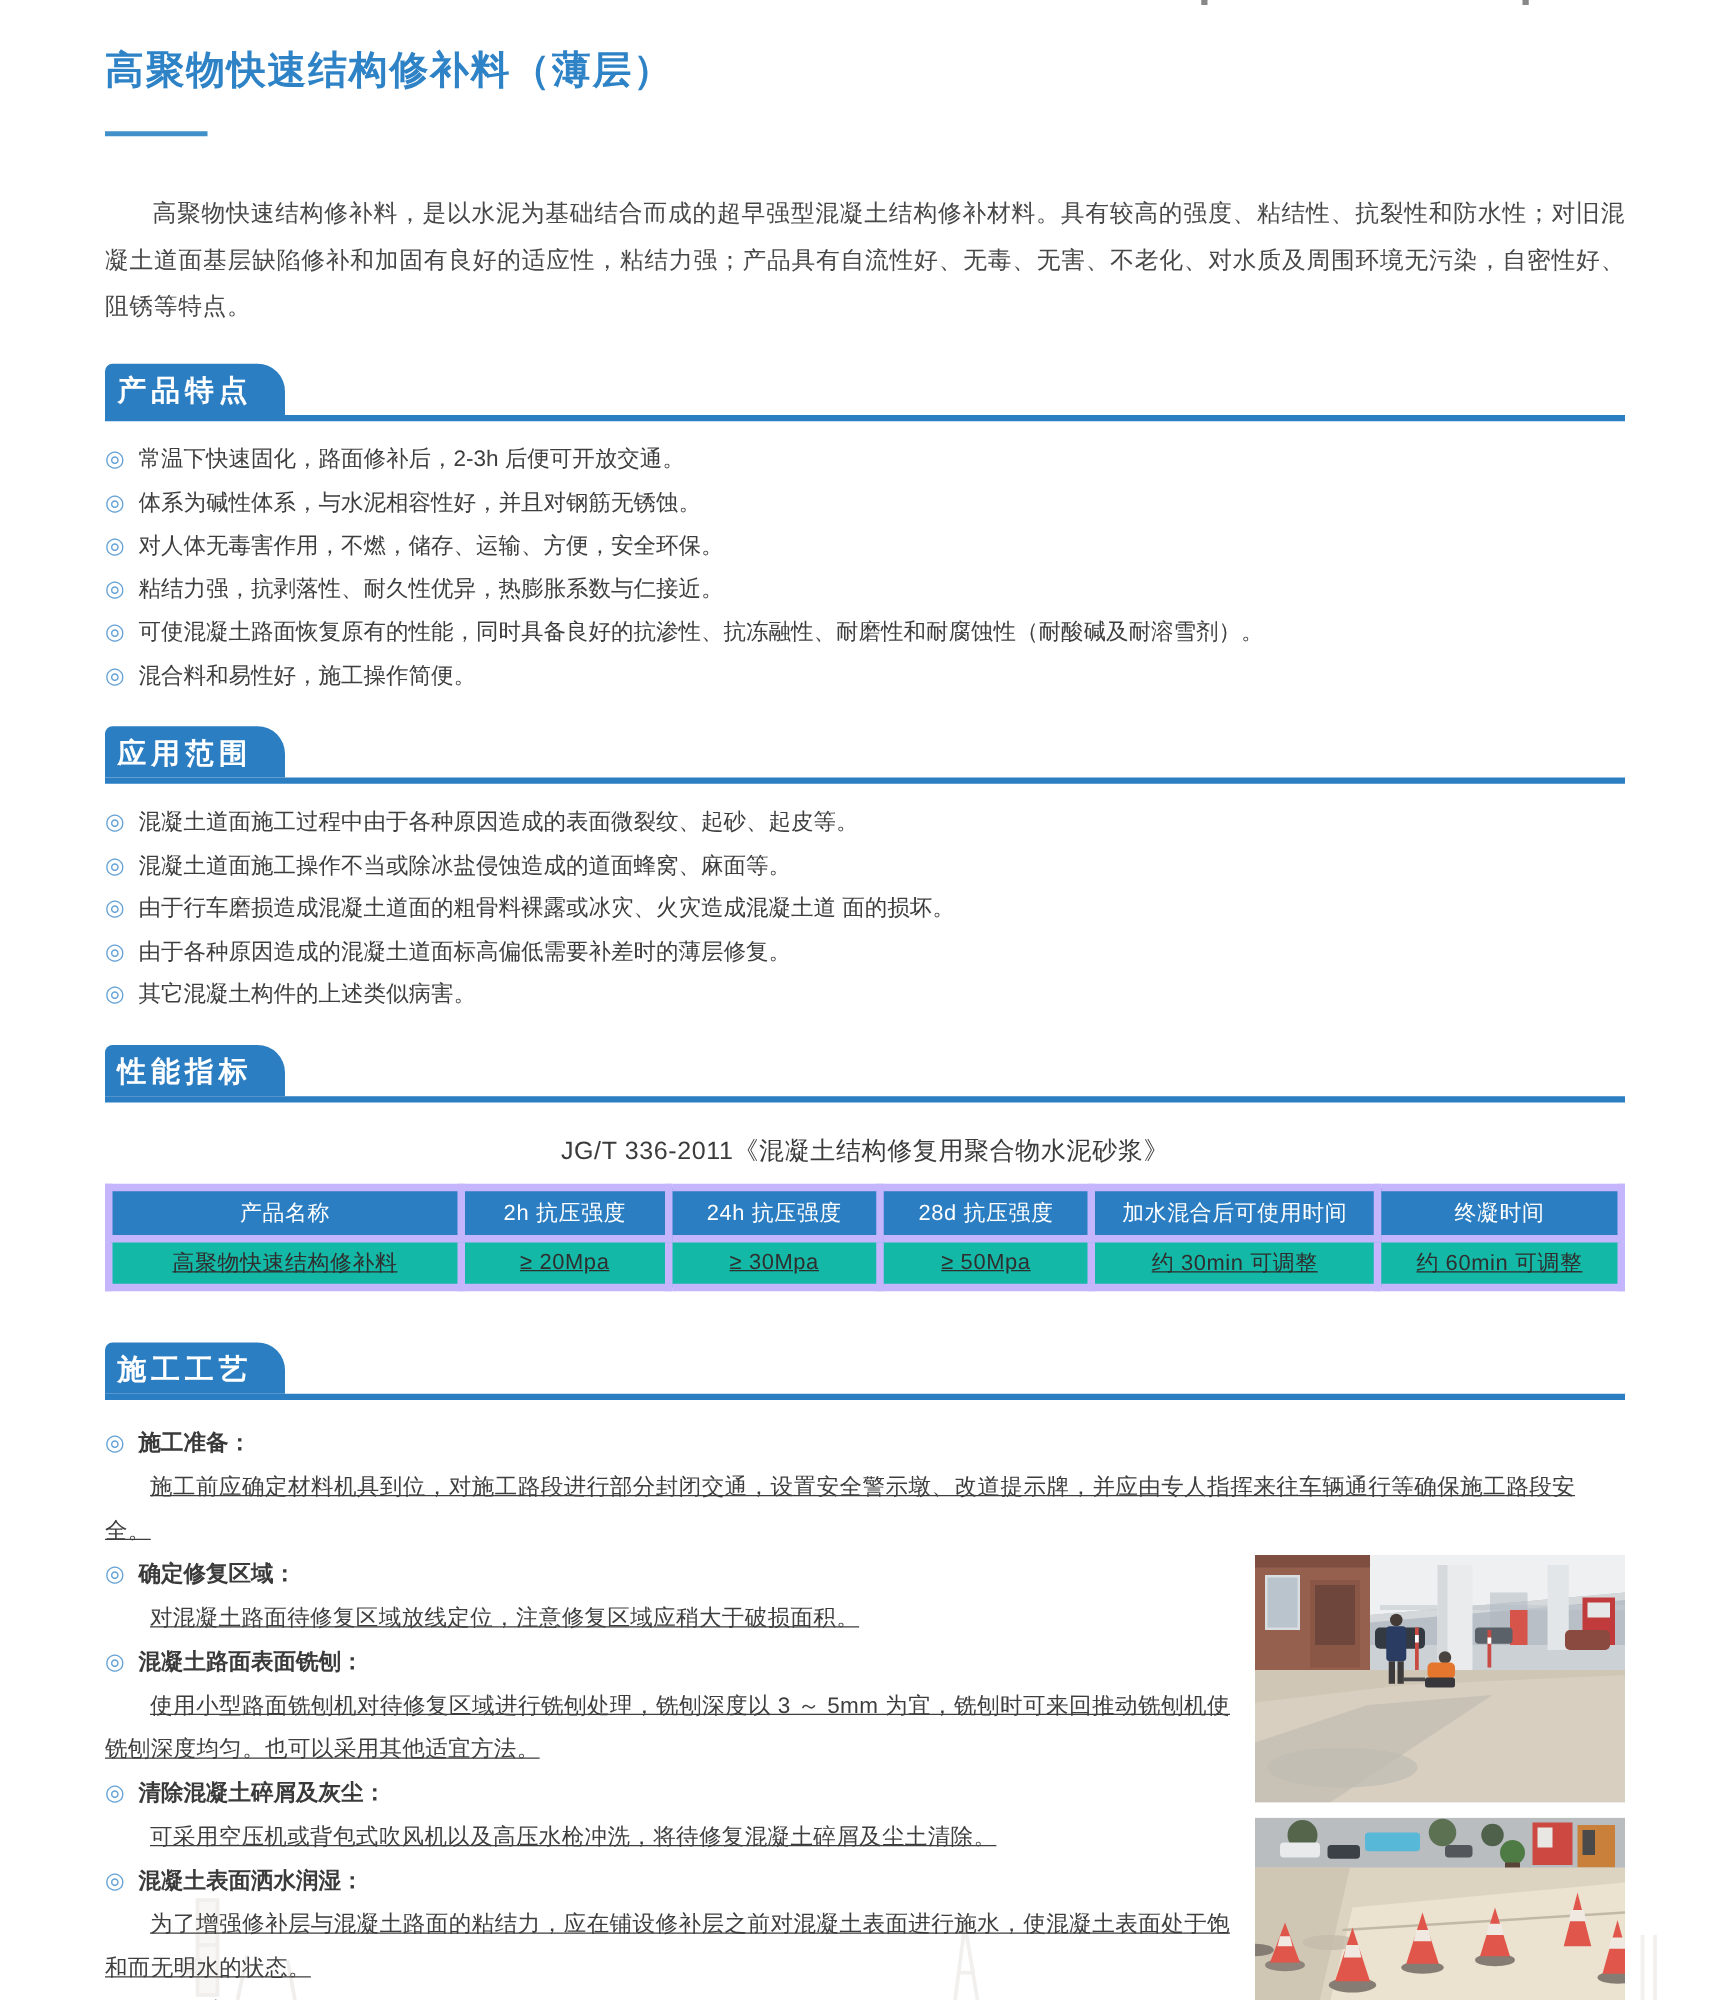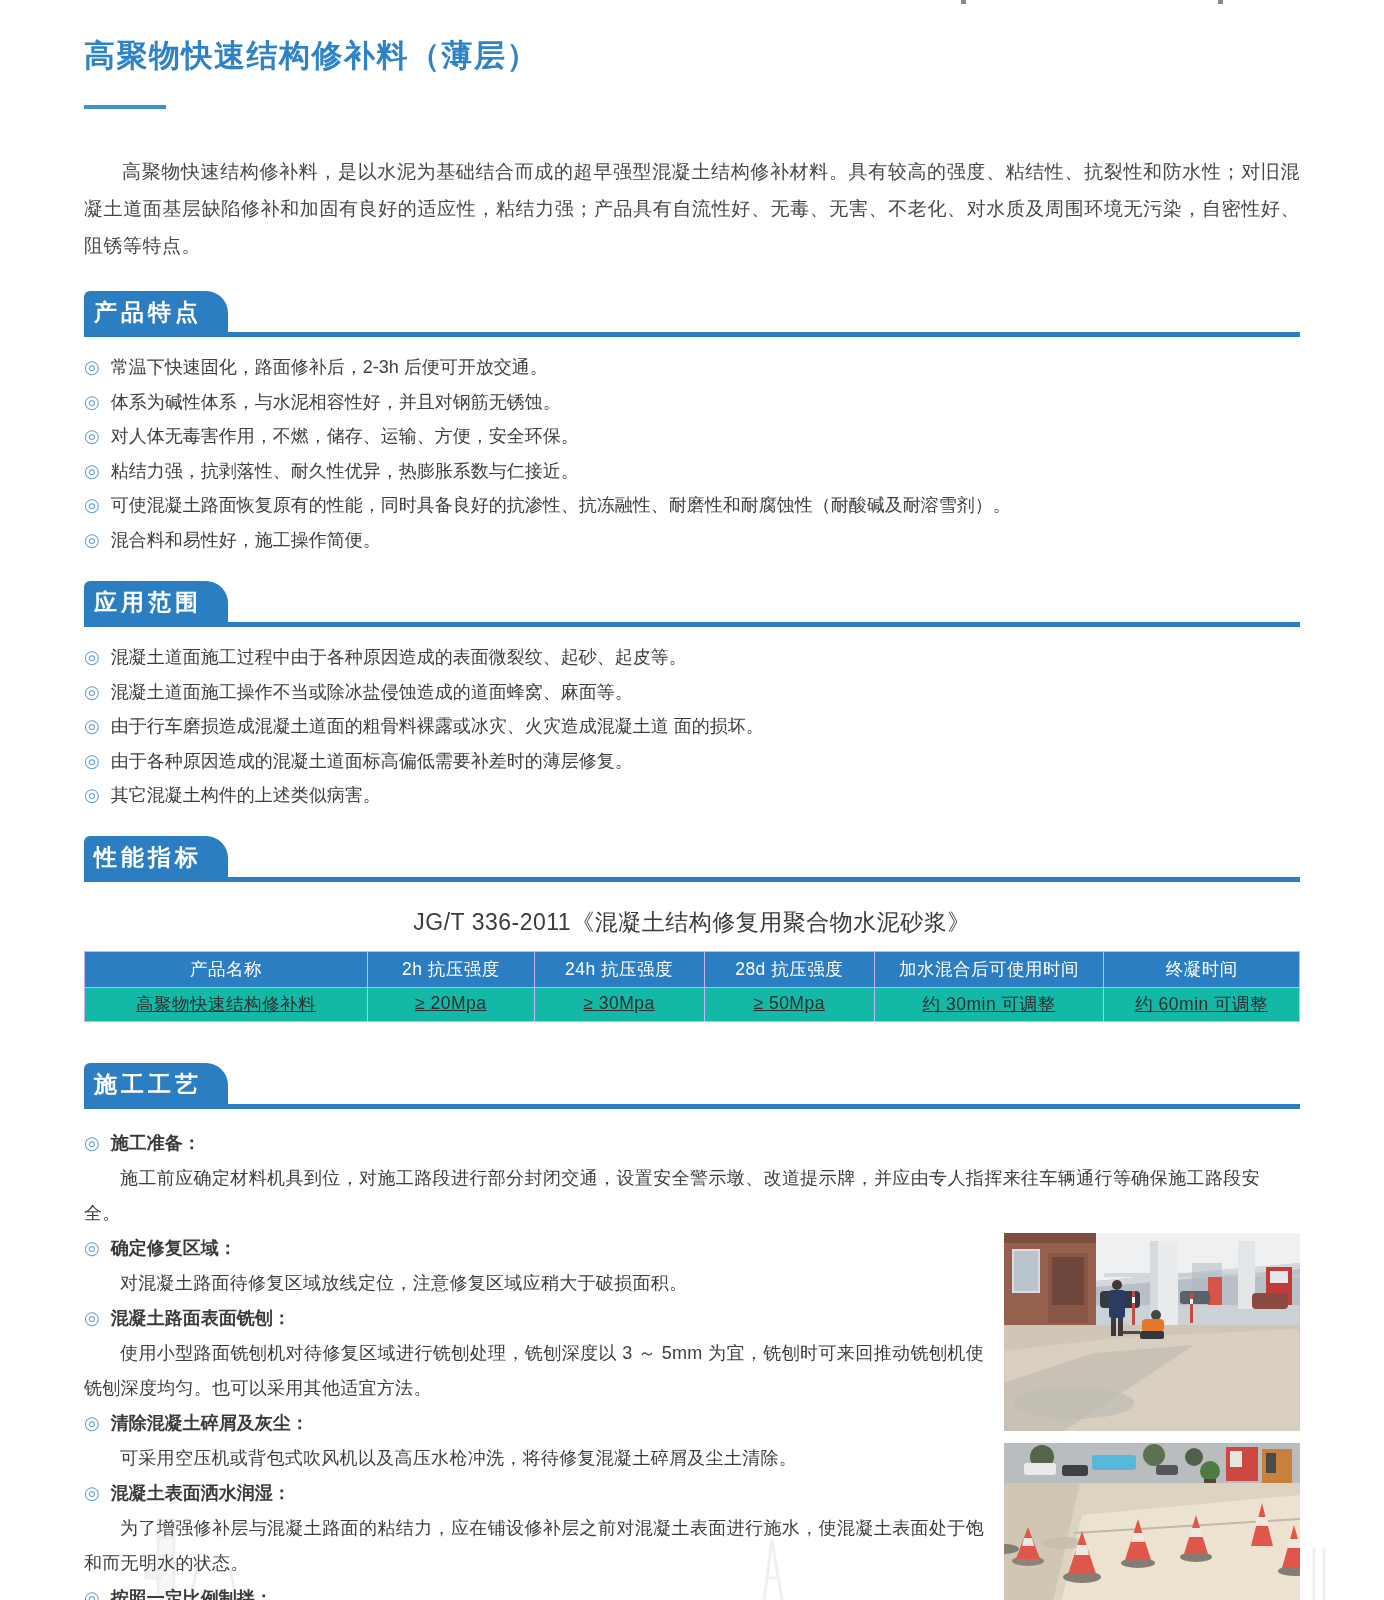--- a/index.html
+++ b/index.html
@@ -39,37 +39,37 @@
   .mt-apps     { margin-top:24px; }
   .mt-perf     { margin-top:23px; }
   .mt-proc     { margin-top:41px; }
 
   
   ul.bullets { list-style:none; margin-top:13px; }
   ul.bullets li { display:flex; align-items:flex-start; line-height:34.5px; font-size:18px; color:#3e3e3e; }
   .bullet { color:#64a1d5; font-size:18px; margin-right:11px; flex:0 0 auto; }
 
   
-  .tbl-caption { margin-top:25px; text-align:center; font-size:23px; color:#3b3b3b; letter-spacing:.5px; }
+  .tbl-caption { margin-top:25px; text-align:center; font-size:20px; color:#3b3b3b; letter-spacing:.5px; }
   table.perf { width:100%; margin-top:13px; border-collapse:collapse; table-layout:fixed; }
   table.perf th, table.perf td {
-    border:1px solid #c4b5fd; text-align:center; font-size:17.5px; letter-spacing:.5px;
+    border:6px solid #c4b5fd; text-align:center; font-size:17.5px; letter-spacing:.5px;
   }
   table.perf th { background:#2c7ec2; color:#ffffff; font-weight:normal; padding:5px 0 6px; }
   table.perf td { background:#14b8a6; color:#2e2e2f; padding:4px 0 5px;text-decoration:underline; }
 
   
   .process { margin-top:17px; }
   .photos { float:right; width:296px; margin:2px 0 0 20px; }
   .photo { width:296px; height:198px; margin-bottom:12px; overflow:hidden; }
   .photo svg { display:block; }
 
   .step-title { display:flex; align-items:flex-start; font-weight:bold; color:#3a3a3a; font-size:18px; line-height:35px; }
   .step-title .bullet { font-weight:normal; }
-  .step-body { font-size:18px; line-height:35px; text-indent:2em; text-align:justify; color:#3e3e3e; letter-spacing:.3px; }
+  .step-body { font-size:18px; line-height:35px; text-indent:2em; text-align:justify; color:#3e3e3e; letter-spacing:.3px;text-decoration:underline; }
   .step-body.first { padding-right:40px; }
 
   
   .wm { position:absolute; z-index:0; opacity:.55; }
 </style>
 </head>
 <body>
 
 <div class="page">
 

